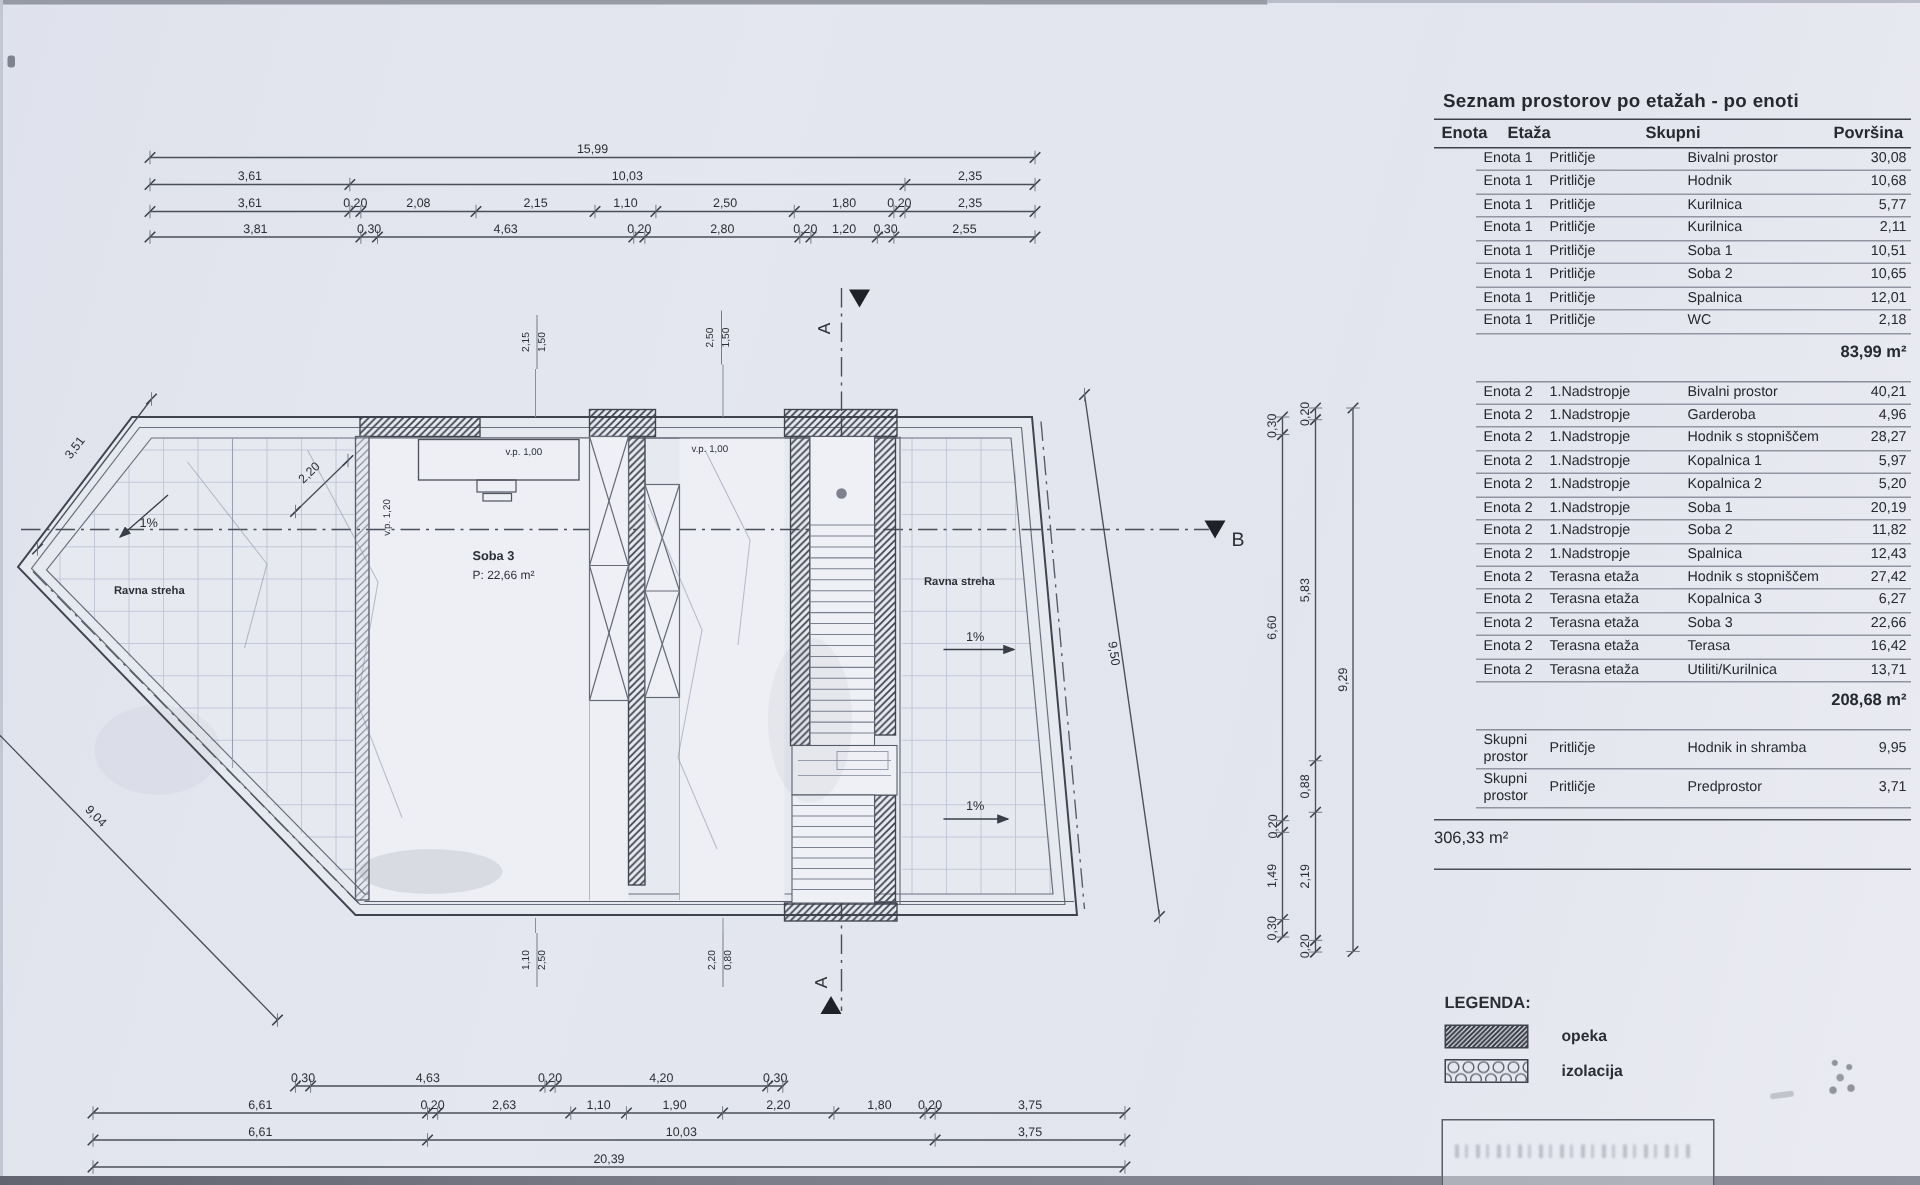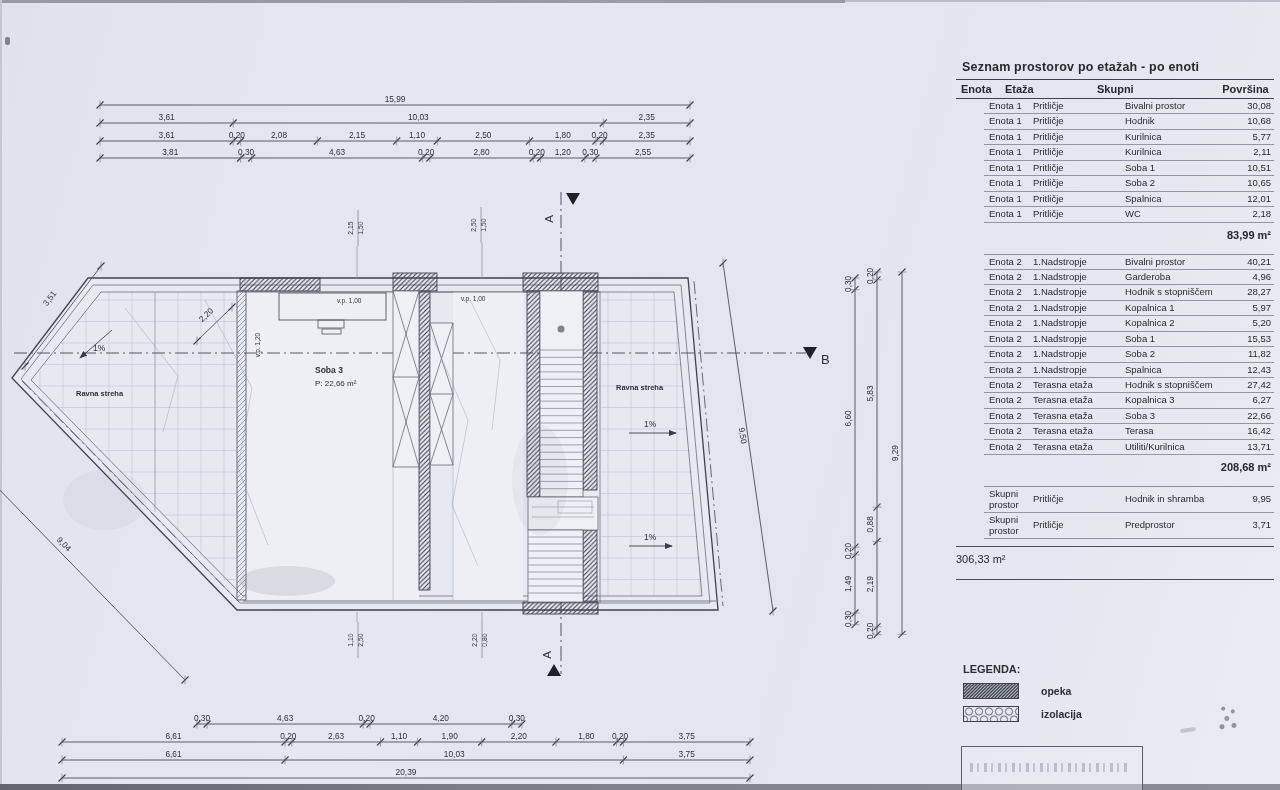--- a/index.html
+++ b/index.html
@@ -564,21 +564,21 @@
           <div class="trow">
             <div>Enota 2</div>
             <div>1.Nadstropje</div>
             <div>Kopalnica 2</div>
             <div class="num">5,20</div>
           </div>
           <div class="trow">
             <div>Enota 2</div>
             <div>1.Nadstropje</div>
             <div>Soba 1</div>
-            <div class="num">15,53</div>
+            <div class="num">20,19</div>
           </div>
           <div class="trow">
             <div>Enota 2</div>
             <div>1.Nadstropje</div>
             <div>Soba 2</div>
             <div class="num">11,82</div>
           </div>
           <div class="trow">
             <div>Enota 2</div>
             <div>1.Nadstropje</div>

